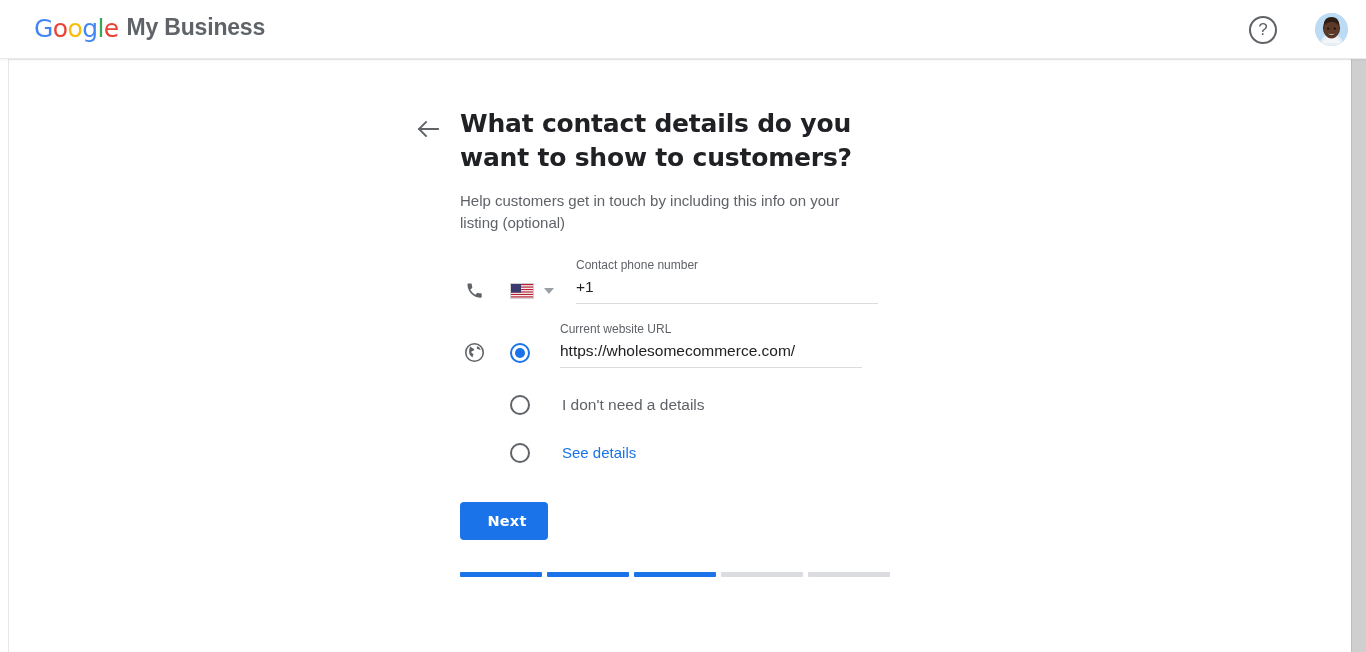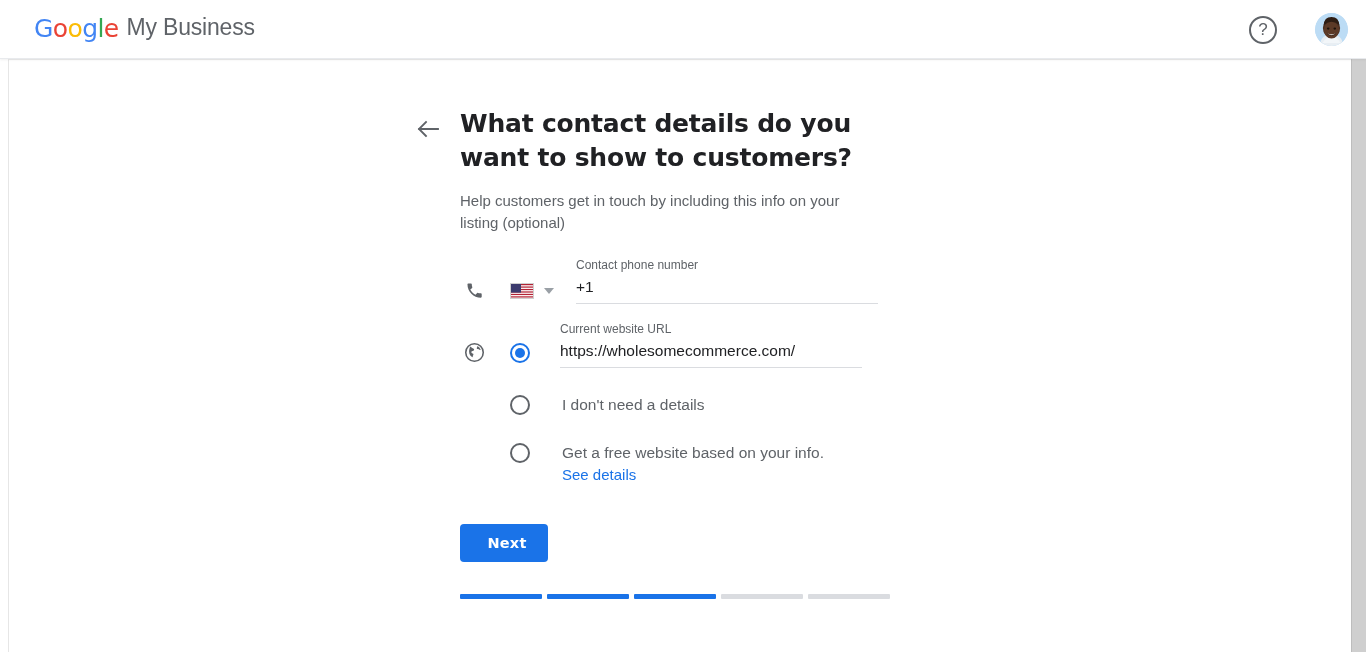--- a/index.html
+++ b/index.html
@@ -44,21 +44,21 @@
     font-weight: 400;
   }
   .g-logo .b { color: #4285F4; }
   .g-logo .r { color: #EA4335; }
   .g-logo .y { color: #FBBC05; }
   .g-logo .g { color: #34A853; }
   .brand-suffix {
     font-size: 23px;
     color: #5f6368;
     margin-left: 8px;
-    font-weight: 400;
+    font-weight: 700;
     letter-spacing: -0.2px;
   }
   .header-actions {
     position: absolute;
     right: 18px;
     top: 0;
     height: 59px;
     display: flex;
     align-items: center;
     gap: 38px;
@@ -408,21 +408,20 @@
       
       <div class="option-row">
         <span class="radio"></span>
         <div class="option-text">I don't need a details</div>
       </div>
 
       
       <div class="option-row">
         <span class="radio"></span>
         <div class="option-text">
-          <span>Get a free website based on your info.</span>
           <a class="option-link" href="#">See details</a>
         </div>
       </div>
 
       
       <button class="next-btn">Next</button>
 
       
       <div class="progress">
         <span class="seg on"></span>

